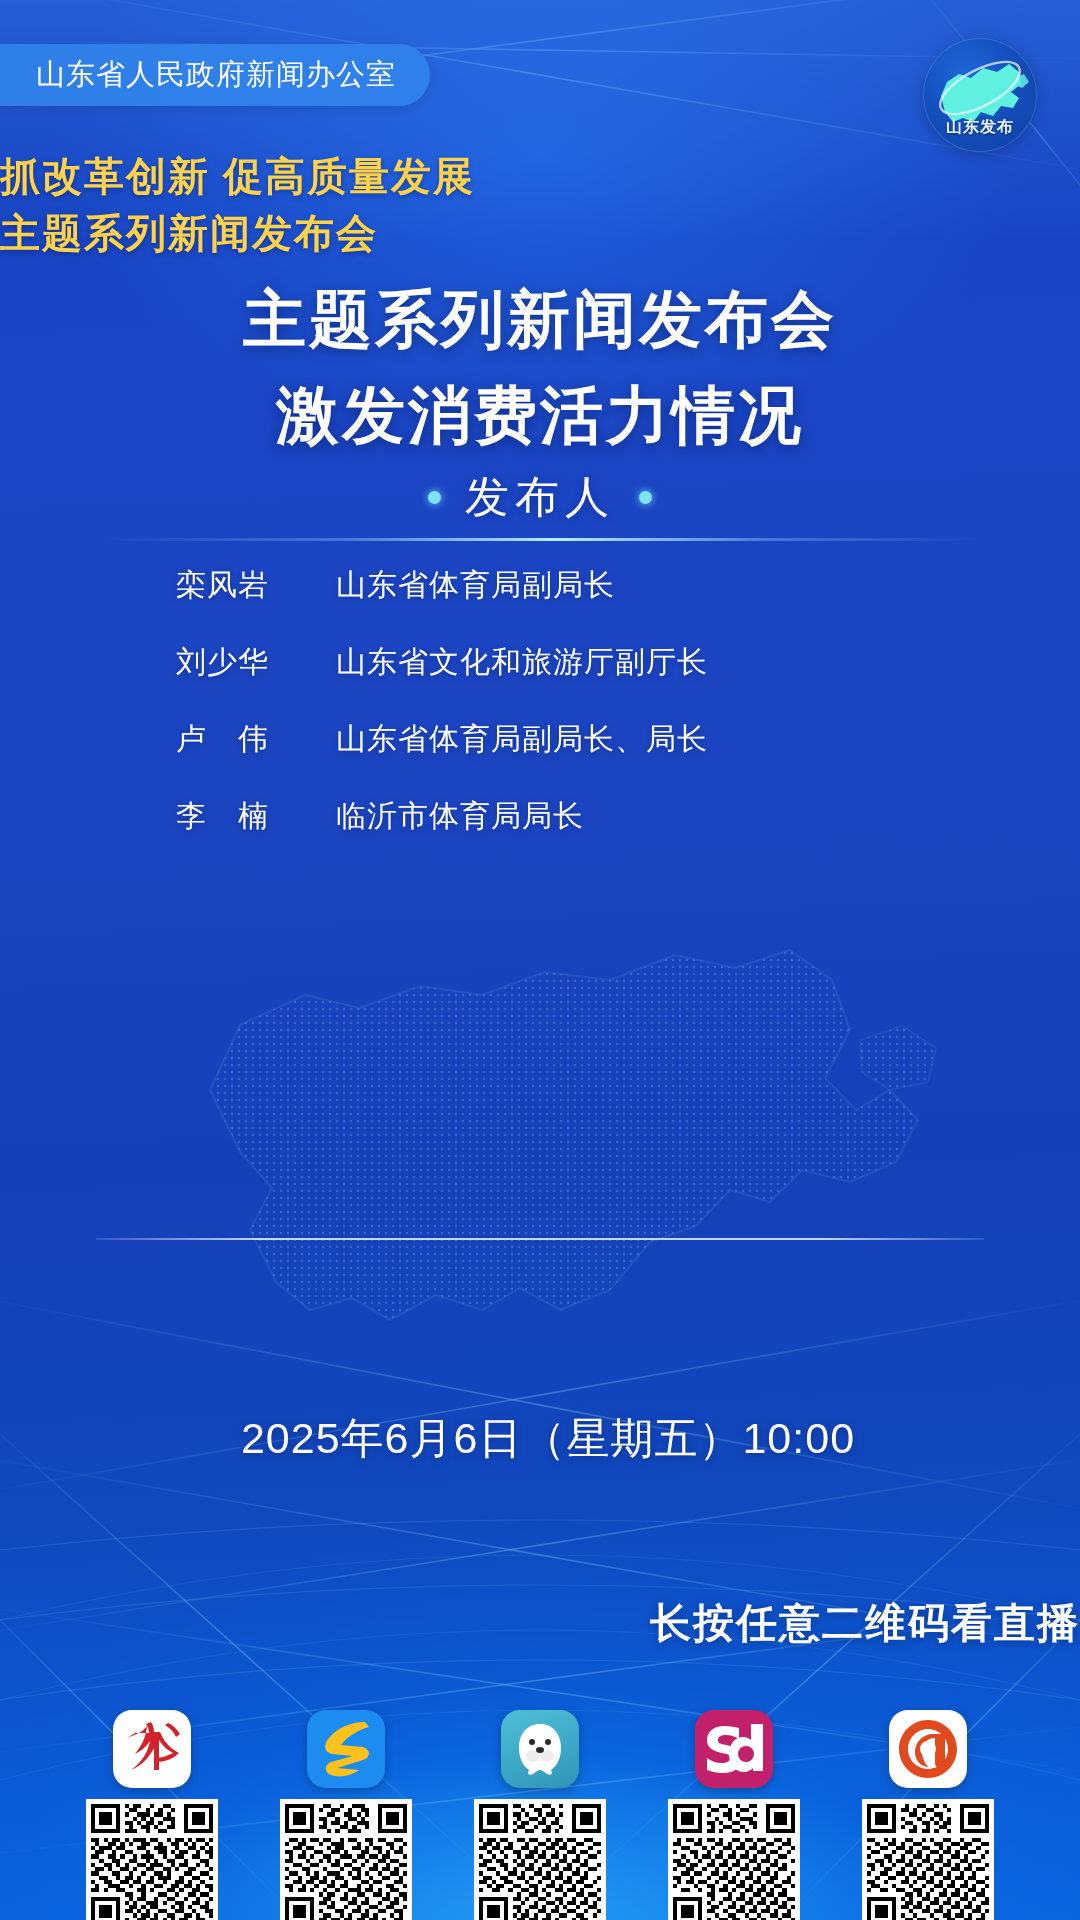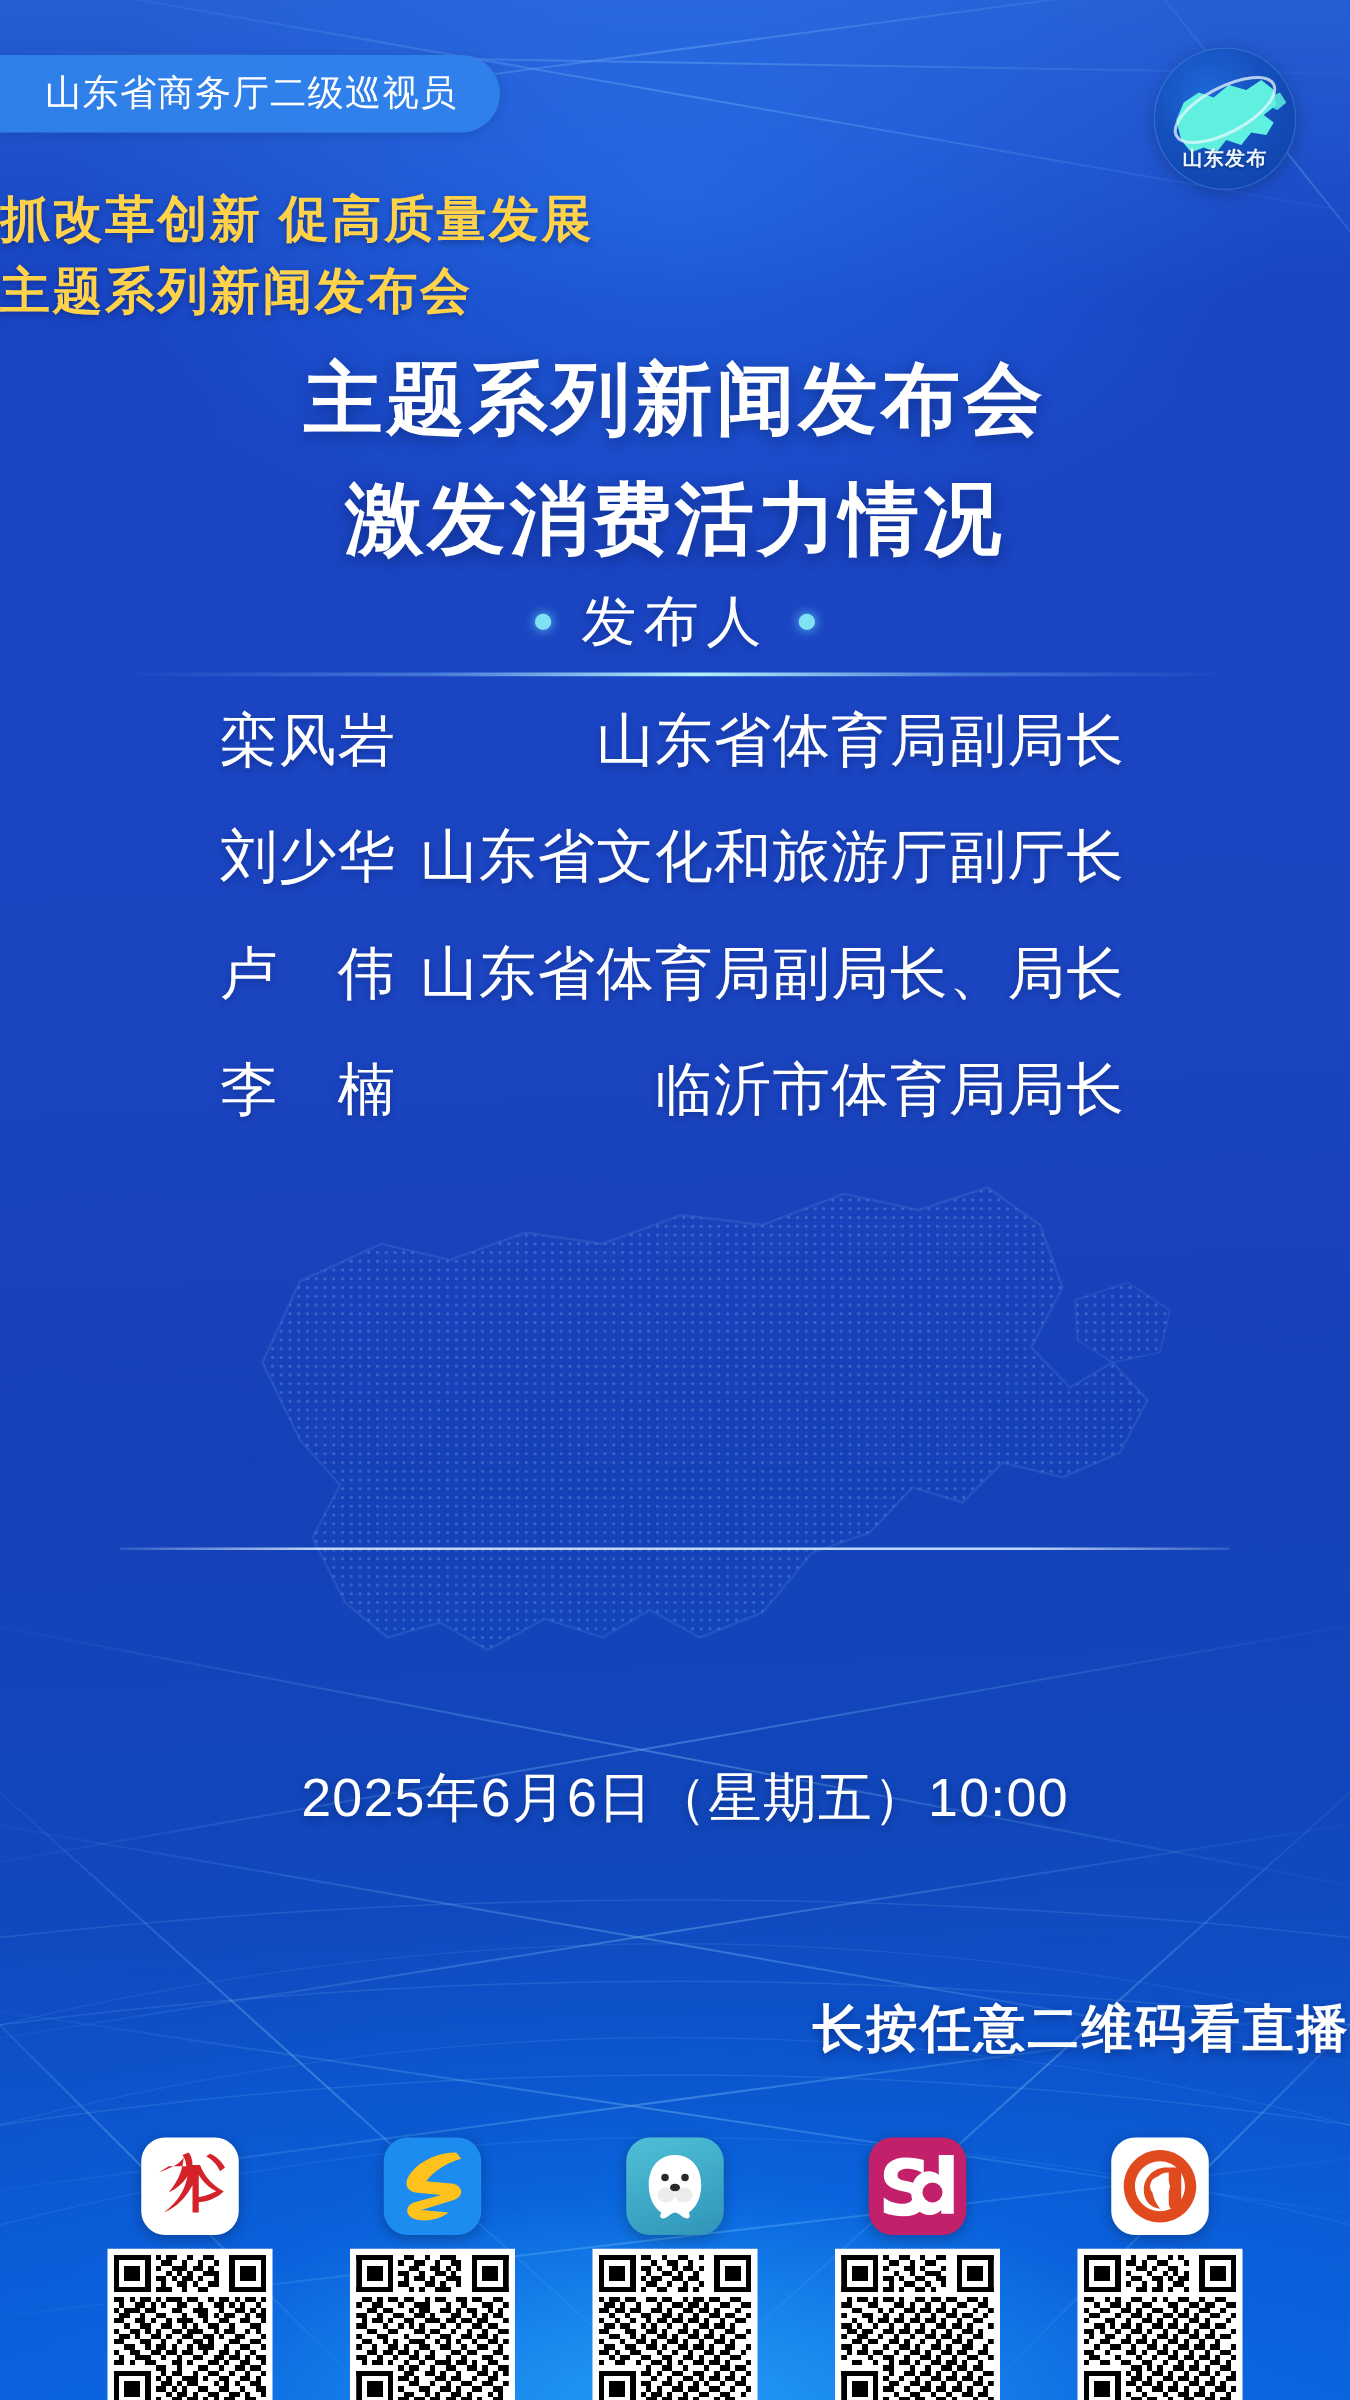--- a/index.html
+++ b/index.html
@@ -97,22 +97,22 @@
     filter:blur(.6px);
   }
 
   
   .speakers{
     position:absolute;left:176px;top:570px;
     font-family:"Liberation Serif","DejaVu Serif",serif;
   }
   .speaker-row{
     display:flex;align-items:baseline;
-    color:#ffffff;font-size:46px;line-height:1;margin-bottom:47px;
-    letter-spacing:1px;text-shadow:0 2px 6px rgba(0,20,70,.35);justify-content:space-between;
+    color:#ffffff;font-size:30px;line-height:1;margin-bottom:47px;
+    letter-spacing:1px;text-shadow:0 2px 6px rgba(0,20,70,.35);
   }
   .sp-name{width:160px;display:inline-block;white-space:pre;}
   .sp-title{white-space:nowrap;}
 
   
   .divider{
     position:absolute;left:96px;right:96px;top:1238px;height:2px;
     background:linear-gradient(90deg,rgba(190,225,255,.15),rgba(220,240,255,.85) 18%,rgba(220,240,255,.85) 82%,rgba(190,225,255,.15));
   }
   .date{
@@ -194,21 +194,21 @@
            L828 330 L806 372 L760 392 L712 380 L680 412 L640 400 L606 436 L560 452
            L520 500 L470 520 L430 498 L392 520 L346 505 L300 530 L262 508 L220 520
            L186 492 L160 440 L182 398 L150 362 Z"></path>
       <path fill="url(#dots)" stroke="#9fd9ff" stroke-opacity=".3" stroke-width="1.6" d="M770 250 L812 236 L846 258 L838 292 L800 300 L772 282 Z"></path>
     </svg>
   </div>
 
   <div class="bg-bottom-glow"></div>
   <div class="bg-top-sheen"></div>
 
-  <div class="org-badge">山东省商务厅二级巡视员</div>
+  <div class="org-badge">山东省人民政府新闻办公室</div>
 
   <div class="logo">
     <svg viewBox="0 0 114 114">
       <path fill="#5ff0e0" d="M18 58 L24 44 L36 36 L48 40 L60 30 L74 34 L86 26 L96 34 L98 46 L88 54
            L96 60 L90 70 L78 68 L70 78 L58 74 L50 84 L40 80 L30 84 L22 74 Z"></path>
       <path fill="#5ff0e0" fill-opacity=".85" d="M92 40 L101 36 L106 44 L99 50 L92 47 Z"></path>
       <ellipse cx="57" cy="50" rx="44" ry="18" fill="none" stroke="#eaf7ff" stroke-opacity=".75" stroke-width="2.4" transform="rotate(-28 57 50)"></ellipse>
     </svg>
     <div class="logo-text">山东发布</div>
   </div>

